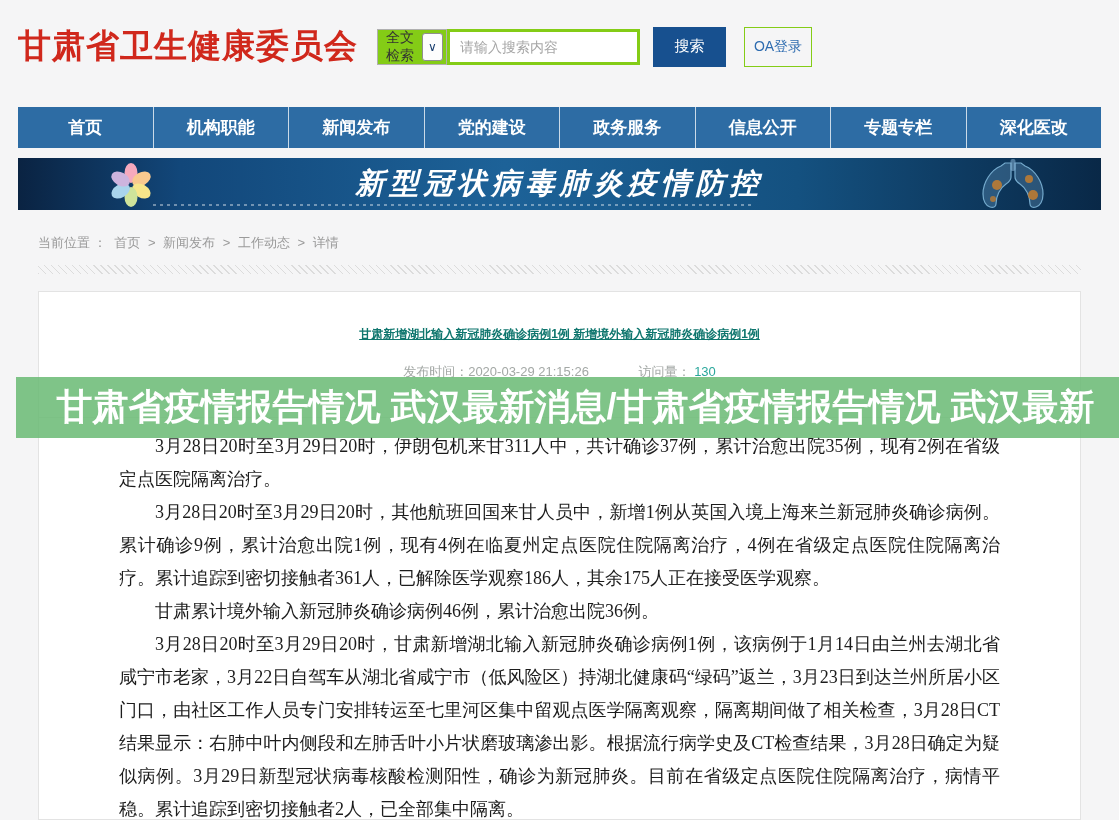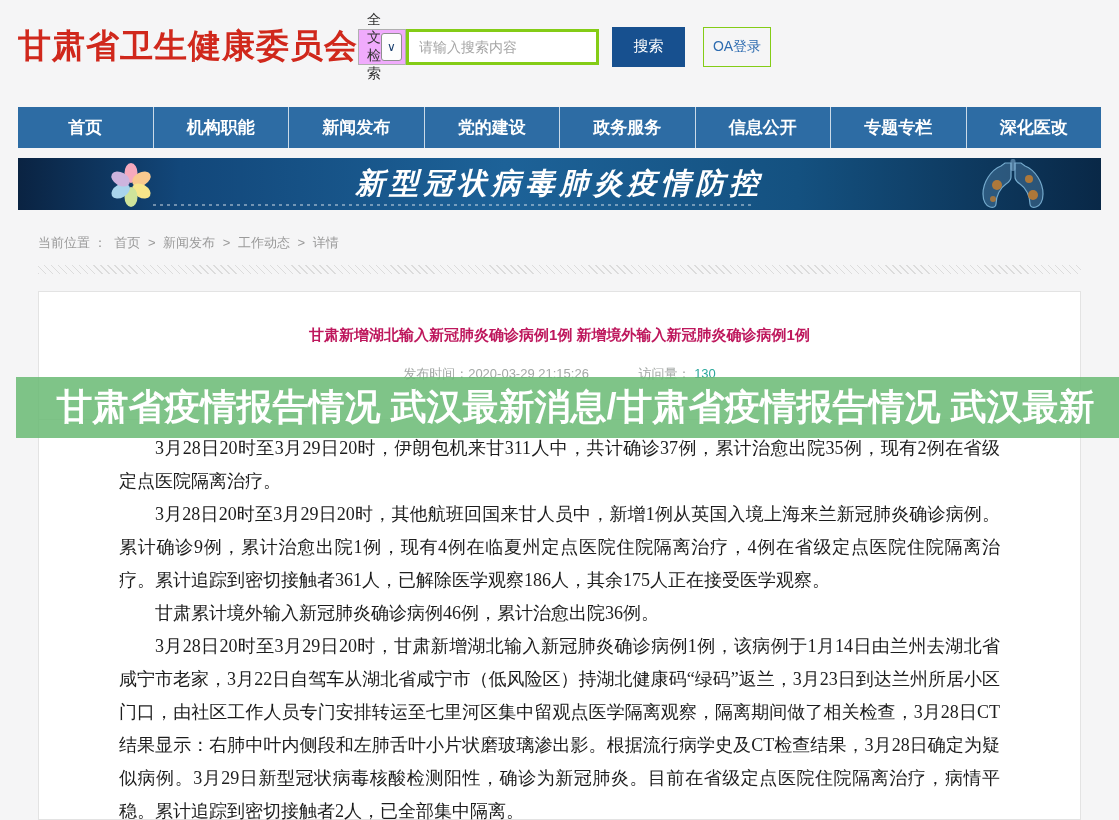--- a/index.html
+++ b/index.html
@@ -16,22 +16,22 @@
   .top-header{
     height:107px; padding:10px 0 24px;
     display:flex; align-items:center;
   }
   .logo-block{ cursor:pointer; }
   .logo-title{ margin:0; font-size:33px; font-weight:bold; color:#d0281c; letter-spacing:1px; }
   .logo-subtitle{ margin-top:5px; font-size:12.5px; font-weight:bold; color:#c4352b; letter-spacing:2.3px; }
 
   .search-row{ display:flex; align-items:center; }
   .select-box{
-    width:48px; height:36px; border:1px solid #b0b0b0; background:#f0abfc;
-    display:flex; align-items:center; cursor:pointer;
+    width:70px; height:36px; border:1px solid #b0b0b0; background:#84cc16;
+    display:flex; align-items:center; cursor:pointer;margin-left:19px;
   }
   .select-value{ flex:1; padding-left:8px; font-size:14px; color:#333; }
   .select-arrow{
     width:21px; height:28px; margin-right:3px; border:1px solid #8f8f8f; border-radius:3px;
     display:flex; align-items:center; justify-content:center;
     font-size:12px; color:#1a3f6f; background:#fdfdfd;
   }
   .search-input{
     width:193px; height:36px; border:3px solid #84cc16; background:#fff;
     padding:0 10px; font-size:14px; color:#333; outline:none;
@@ -78,21 +78,21 @@
   .hatch{
     margin:13px 20px 0; height:9px;
     background:repeating-linear-gradient(45deg,#dcdcdc 0 1px,transparent 1px 5px);
   }
 
   
   .panel{
     margin:17px 20px 0; background:#fff; border:1px solid #e3e3e3; height:529px;
   }
   .article-header{ text-align:center; padding:34px 40px 36px; border-bottom:1px solid #e9e9e9; }
-  .article-title{ margin:0; font-size:15px; font-weight:bold; color:#be185d; }
+  .article-title{ margin:0; font-size:12px; font-weight:bold; color:#0f766e;text-decoration:underline; }
   .article-meta{ margin-top:20px; font-size:13px; color:#a3a8a5; }
   .meta-time{ margin-right:46px; }
   .visits-value{ color:#2aa79b; }
 
   .article-body{
     padding:12px 80px 0; font-size:18px; line-height:33px; color:#1c1c1c;
     font-family:"Liberation Serif","DejaVu Serif",serif;
   }
   .article-body p{ margin:0; text-indent:2em; text-align:justify; }
 

